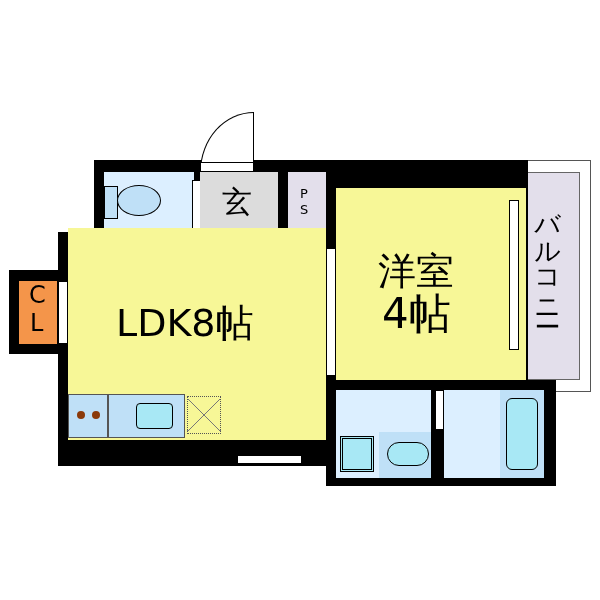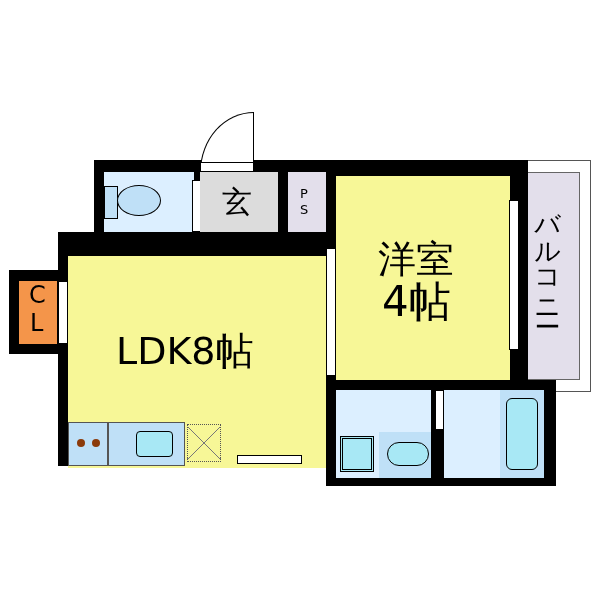--- a/index.html
+++ b/index.html
@@ -40,34 +40,34 @@
   <div class="abs" style="left:200px;top:162px;width:54px;height:10px;background:#fff;border:1px solid #000;"></div>
   <div class="abs" style="left:200px;top:242px;width:54px;height:50px;border-bottom:1px solid #000;border-left:1px solid #000;border-right:1px solid #000;border-bottom-right-radius:54px 50px;background:#fff;"></div>
   <div class="abs" style="left:200px;top:232px;width:54px;height:10px;background:#fff;border:1px solid #000;"></div>
 
   <div class="abs lav" style="left:288px;top:172px;width:38px;height:60px;">
     <div class="lbl" style="left:12px;top:14px;font-size:13px;">P</div>
     <div class="lbl" style="left:12px;top:30px;font-size:13px;">S</div>
   </div>
 
   <div class="abs wall" style="left:326px;top:160px;width:202px;height:232px;"></div>
-  <div class="abs yellow" style="left:336px;top:176px;width:174px;height:208px;">
+  <div class="abs yellow" style="left:336px;top:188px;width:190px;height:208px;">
     <div class="lbl" style="left:42px;top:58px;font-size:38px;">洋室</div>
     <div class="lbl" style="left:46px;top:98px;font-size:42px;">4帖</div>
   </div>
   <div class="abs" style="left:509px;top:200px;width:10px;height:150px;background:#fff;border:1px solid #000;"></div>
 
   <div class="abs wall" style="left:9px;top:270px;width:60px;height:84px;"></div>
   <div class="abs orange" style="left:19px;top:281px;width:38px;height:63px;">
     <div class="lbl" style="left:10px;top:0px;font-size:24px;">C</div>
     <div class="lbl" style="left:11px;top:28px;font-size:24px;">L</div>
   </div>
 
   <div class="abs wall" style="left:58px;top:232px;width:278px;height:234px;"></div>
-  <div class="abs yellow" style="left:68px;top:256px;width:258px;height:212px;">
+  <div class="abs yellow" style="left:68px;top:228px;width:258px;height:212px;">
     <div class="lbl" style="left:48px;top:70px;font-size:38px;">LDK8帖</div>
     <div class="abs mblue" style="left:0;top:166px;width:40px;height:44px;border:1px solid #555;">
       <div class="abs" style="left:8px;top:16px;width:8px;height:8px;border-radius:50%;background:#8b3a0a;"></div>
       <div class="abs" style="left:23px;top:16px;width:8px;height:8px;border-radius:50%;background:#8b3a0a;"></div>
     </div>
     <div class="abs mblue" style="left:40px;top:166px;width:77px;height:44px;border:1px solid #555;">
       <div class="abs cyan" style="left:27px;top:8px;width:37px;height:26px;border:1px solid #000;border-radius:4px;"></div>
     </div>
     <div class="abs" style="left:119px;top:168px;width:34px;height:38px;border:1px dotted #555;background:linear-gradient(45deg,transparent 49%,#777 50%,transparent 51%),linear-gradient(-45deg,transparent 49%,#777 50%,transparent 51%);"></div>
   </div>

